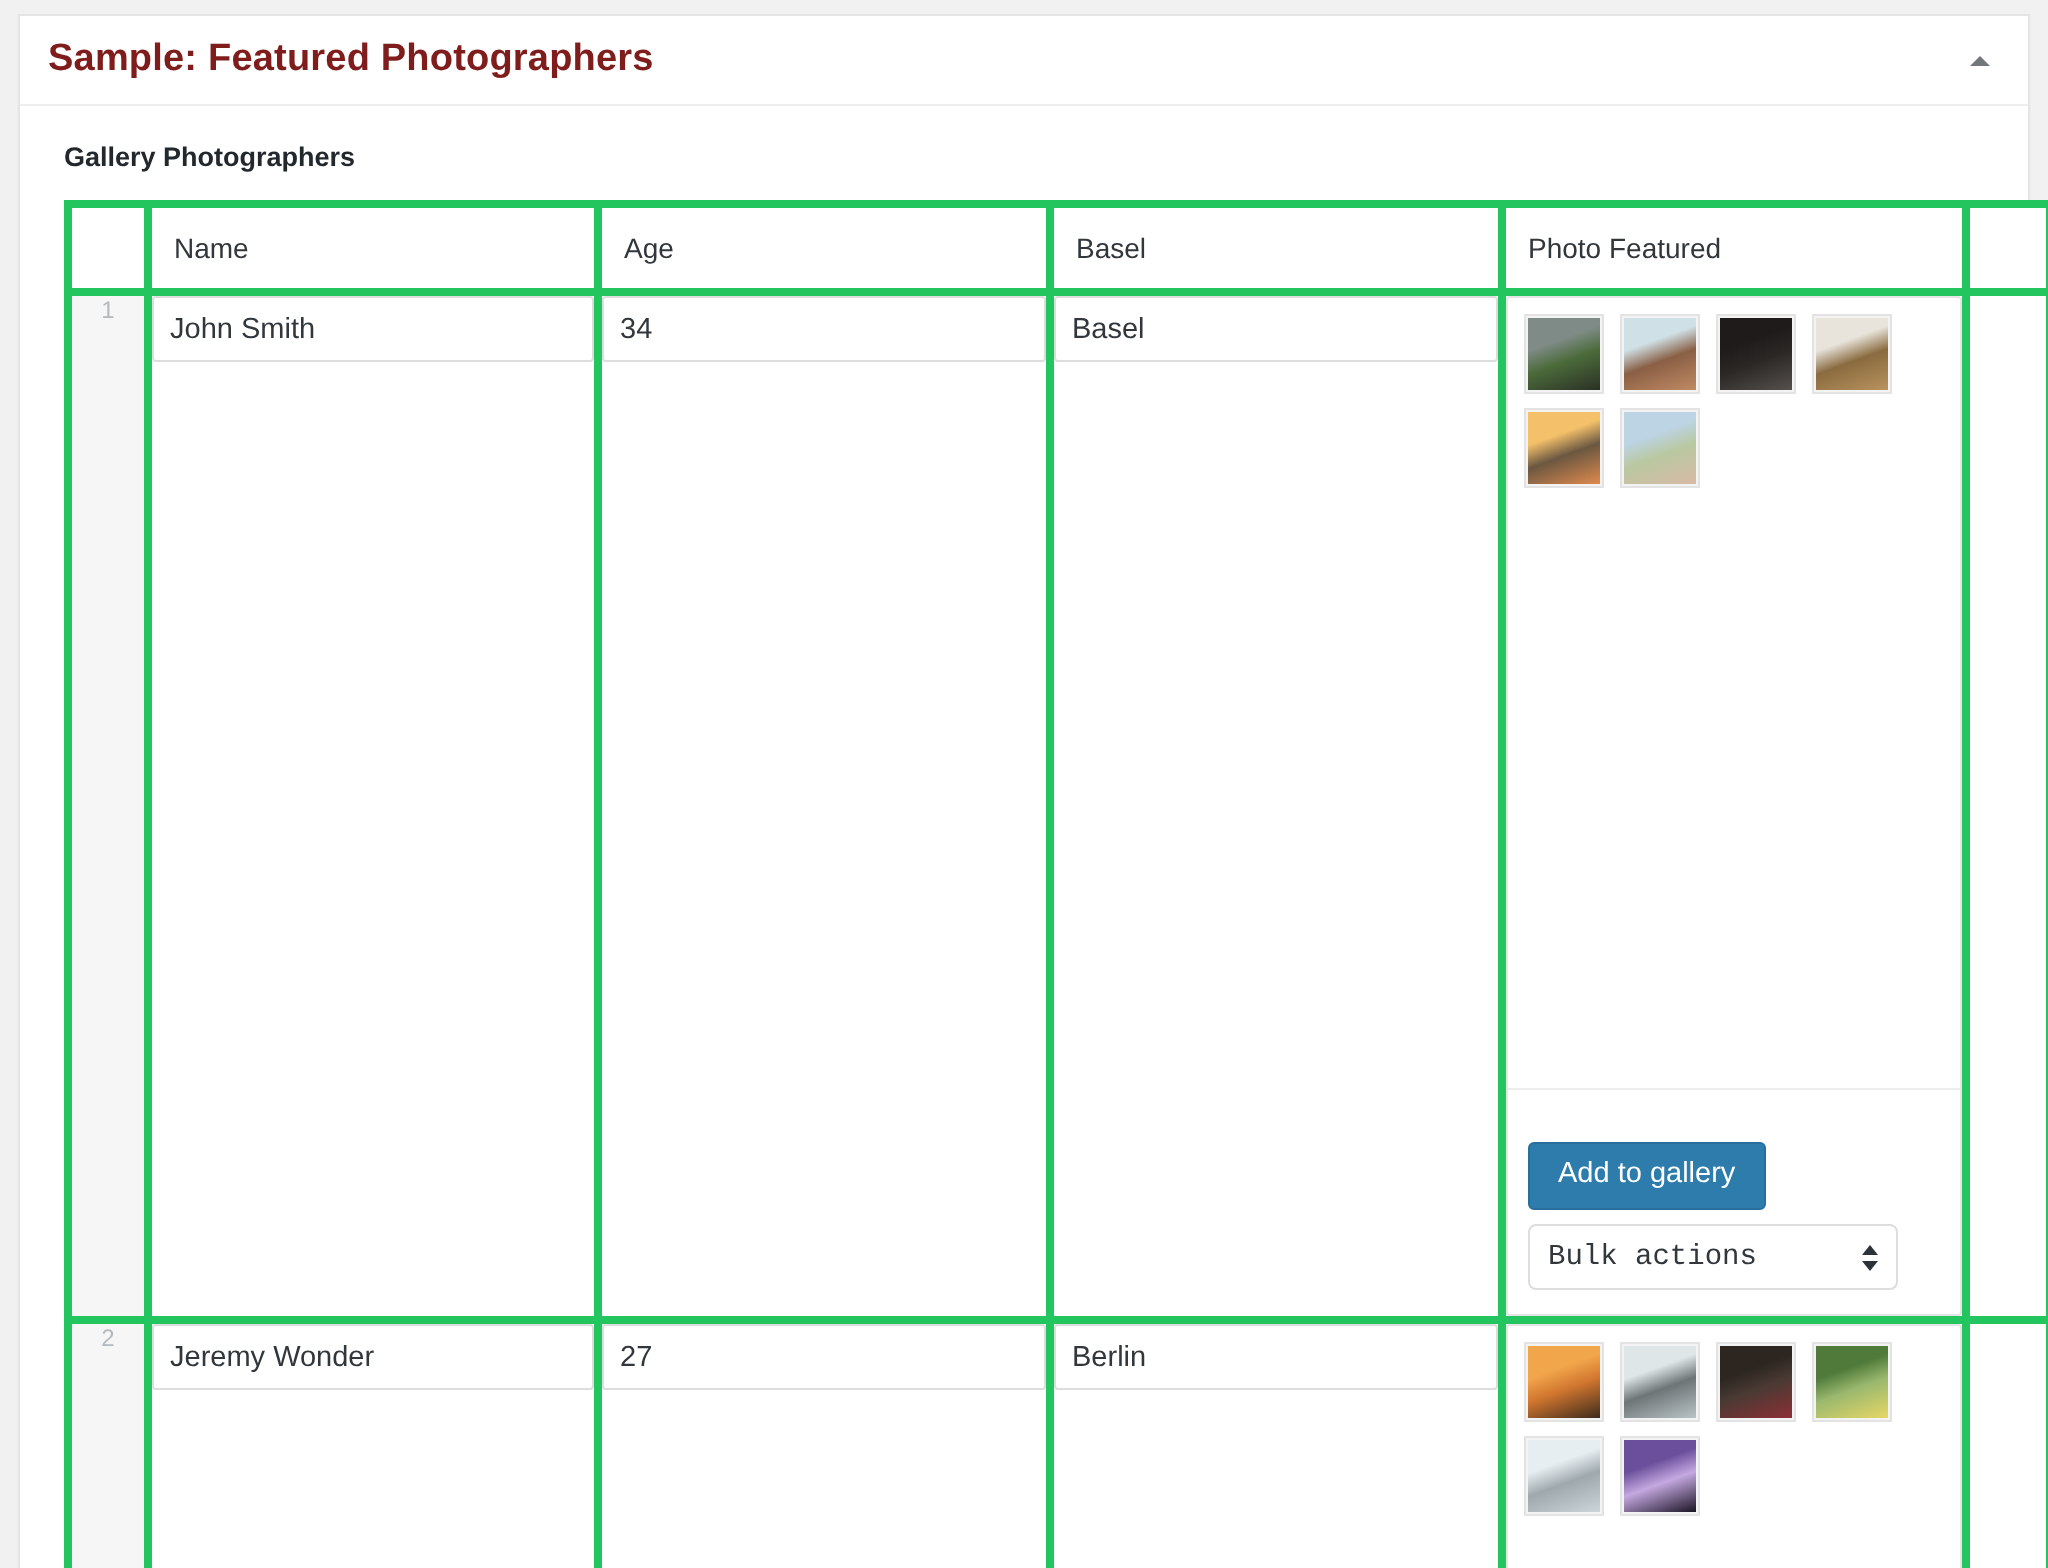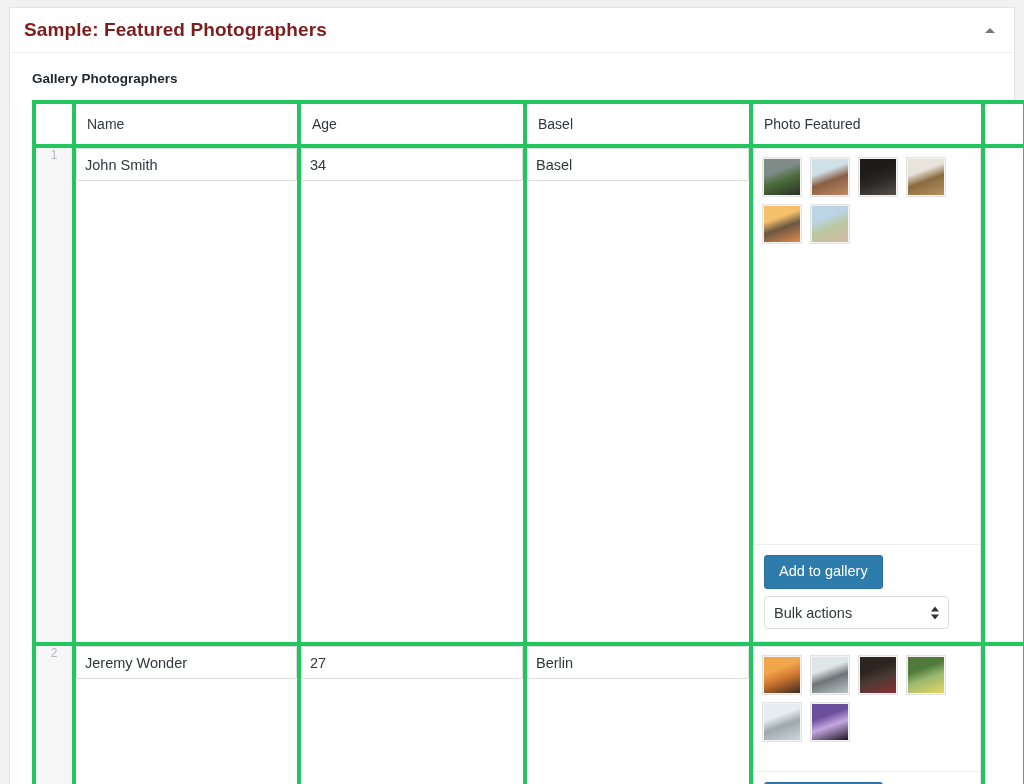--- a/index.html
+++ b/index.html
@@ -140,21 +140,21 @@
     overflow: hidden;
   }
   .thumb .img {
     width: 100%; height: 100%;
     background-size: cover;
     background-position: center;
   }
 
   .gallery-toolbar {
     border-top: 1px solid #ededed;
-    padding: 10px 10px 12px 10px;
+    padding: 26px 10px 12px 10px;
   }
   .btn-primary {
     display: inline-block;
     background: #2e7cac;
     border: 1px solid #2a6f9b;
     color: #ffffff;
     font-size: 14.5px;
     font-family: "Liberation Sans", sans-serif;
     padding: 7px 14px 8px 14px;
     border-radius: 3px;
@@ -167,21 +167,21 @@
     width: 185px;
     height: 33px;
   }
   select.bulk {
     -webkit-appearance: none;
     appearance: none;
     width: 100%;
     height: 33px;
     padding: 4px 26px 4px 9px;
     font-size: 14.5px;
-    font-family: Liberation Sans, sans-serif;
+    font-family: Liberation Mono, monospace;
     color: #32373c;
     border: 1px solid #dddddd;
     border-radius: 4px;
     background: #fff;
     outline: none;
     cursor: pointer;
   }
   .spinner-arrows {
     position: absolute;
     right: 10px; top: 50%;

